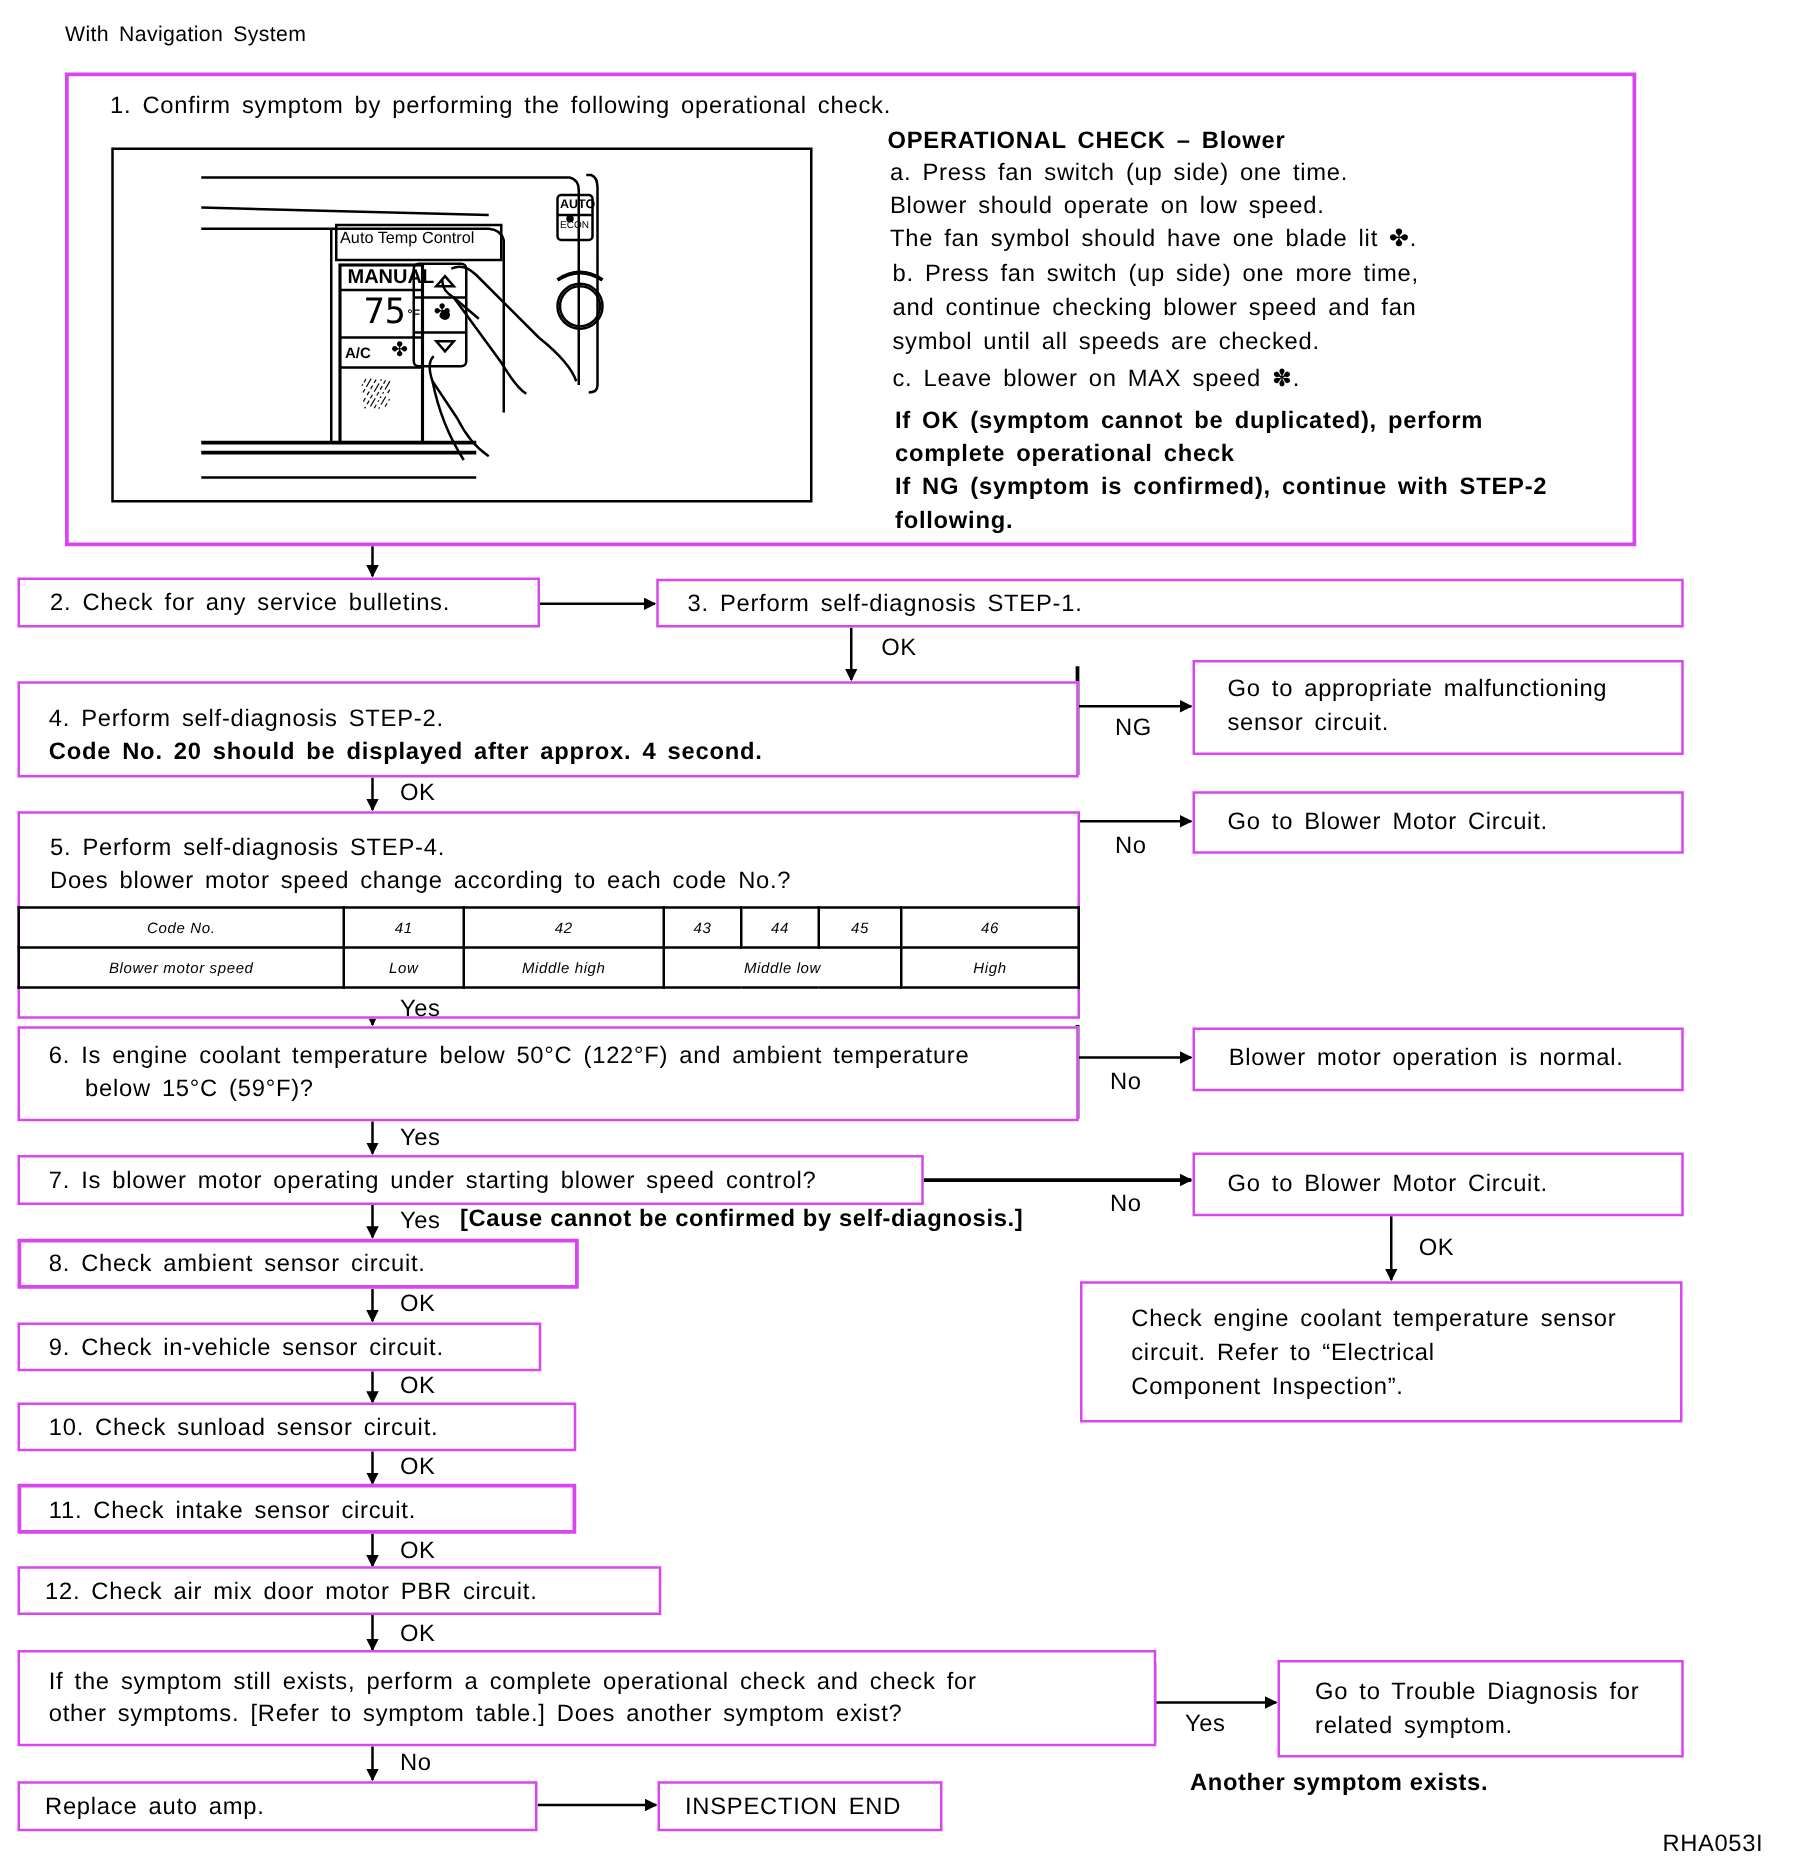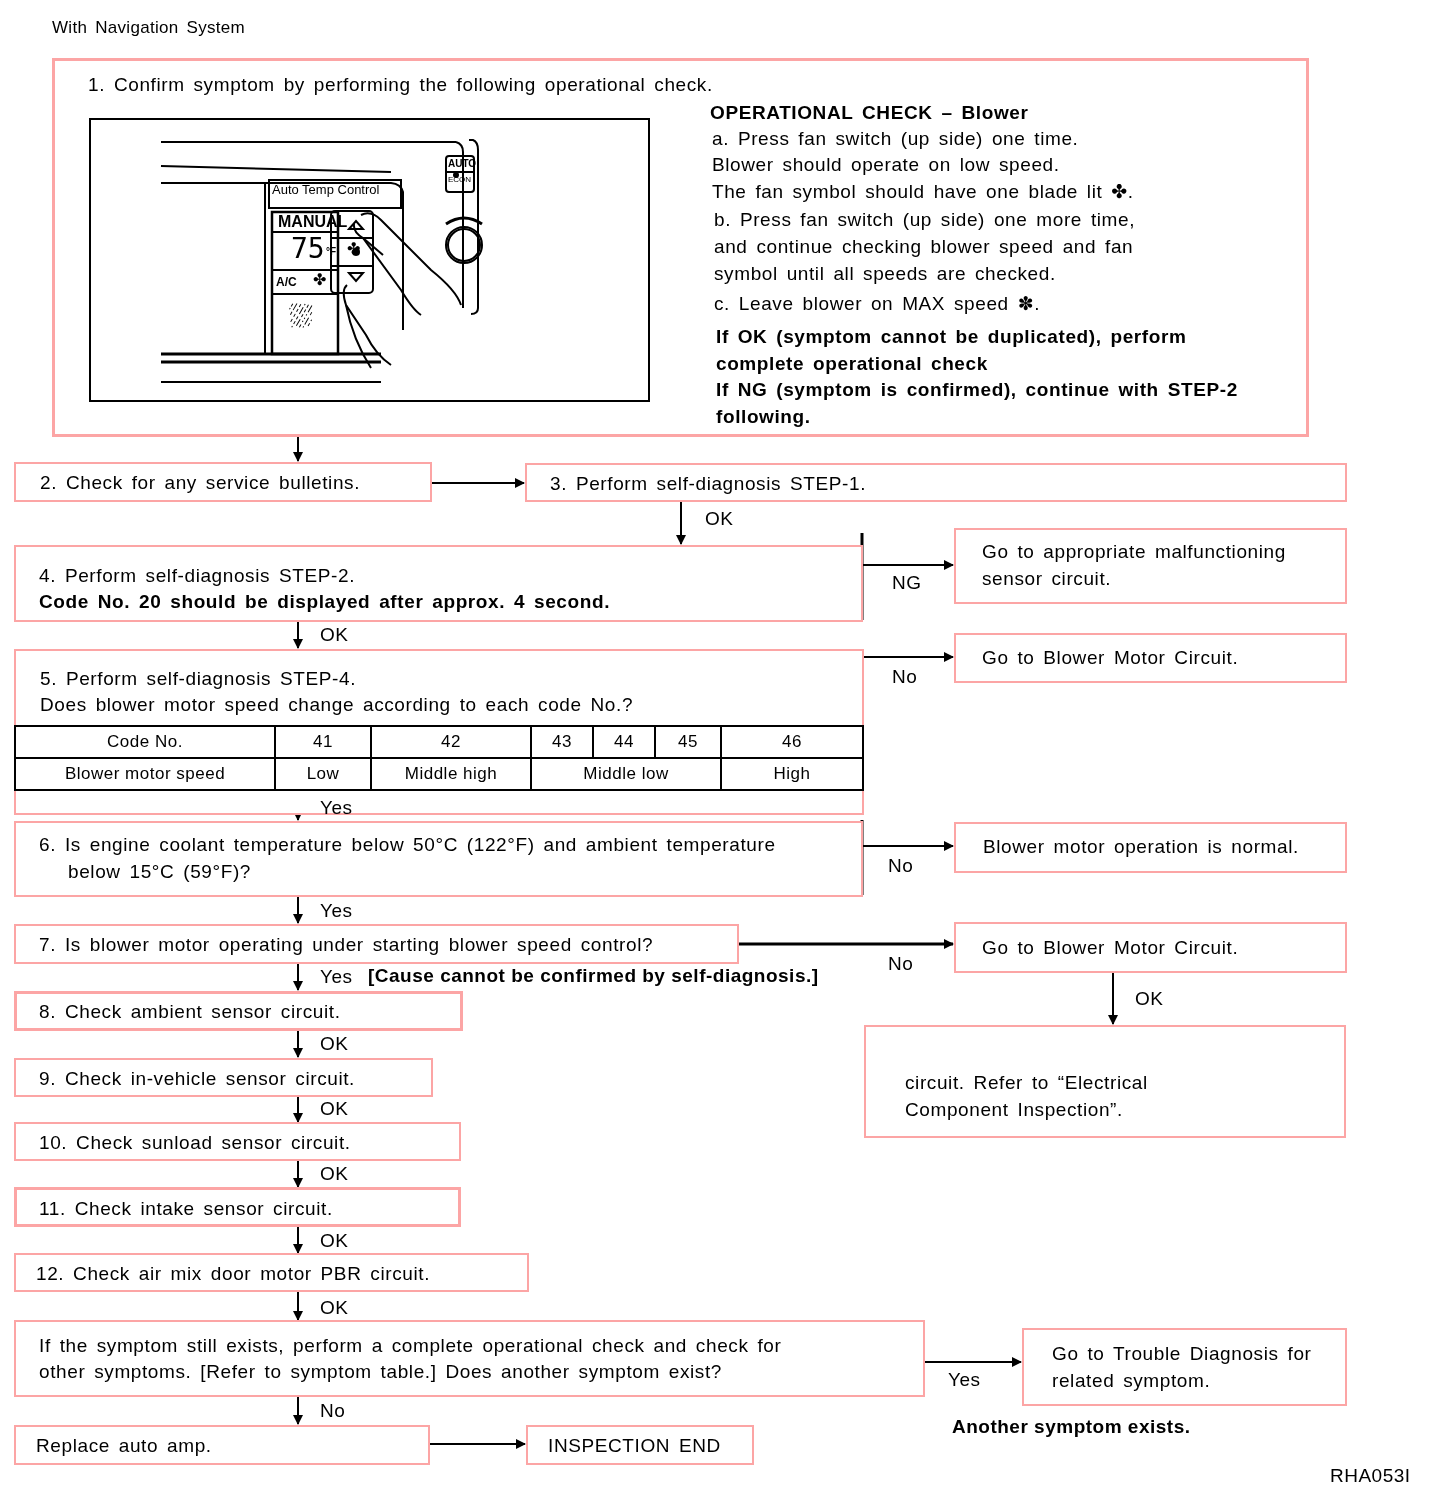--- a/index.html
+++ b/index.html
@@ -1,23 +1,23 @@
 <!DOCTYPE html>
 <html><head>
 <meta charset="utf-8">
 <style>
   html, body { margin:0; padding:0; background:#fff; }
   body { width:1440px; height:1500px; position:relative; font-family:"Liberation Sans", sans-serif; color:#000; overflow:hidden; }
   .abs { position:absolute; }
-  .box { position:absolute; border:2px solid #fca5a5; box-sizing:border-box; background:#fff; }
+  .box { position:absolute; border:2px solid #d946ef; box-sizing:border-box; background:#fff; }
   .txt { font-size:19px; letter-spacing:0.6px; word-spacing:3px; line-height:27px; }
   .bold { font-weight:bold; }
   .lbl { position:absolute; font-size:19px; letter-spacing:0.5px; }
   svg.lines { position:absolute; left:0; top:0; pointer-events:none; }
-  table.codes { position:absolute; border-collapse:collapse; font-size:17px; letter-spacing:0.5px; }
+  table.codes { position:absolute; border-collapse:collapse; font-size:12px; letter-spacing:0.5px;font-style:italic; }
   table.codes td { border:2px solid #000; text-align:center; height:30px; padding:0; }
 </style>
 </head>
 <body>
 
 <div class="abs txt" style="left:52px;top:14px;font-size:17px;letter-spacing:0.3px;">With Navigation System</div>
 
 <svg class="lines" width="1440" height="1500">
   <defs>
     <marker id="ah" markerWidth="10" markerHeight="10" refX="9" refY="5" orient="auto" markerUnits="userSpaceOnUse">
@@ -204,20 +204,21 @@
 </div>
 <div class="lbl" style="left:888px;top:953px;">No</div>
 <div class="box" style="left:954px;top:922px;width:393px;height:51px;">
   <div class="abs txt" style="left:26px;top:10px;">Go to Blower Motor Circuit.</div>
 </div>
 <div class="lbl" style="left:1135px;top:988px;">OK</div>
 <div class="lbl" style="left:320px;top:966px;">Yes</div>
 <div class="lbl bold" style="left:368px;top:965px;">[Cause cannot be confirmed by self-diagnosis.]</div>
 
 <div class="box" style="left:864px;top:1025px;width:482px;height:113px;">
+  <div class="abs txt" style="left:39px;top:15px;">Check engine coolant temperature sensor</div>
   <div class="abs txt" style="left:39px;top:42px;">circuit. Refer to “Electrical</div>
   <div class="abs txt" style="left:39px;top:69px;">Component Inspection”.</div>
 </div>
 
 <div class="box" style="left:14px;top:991px;width:449px;height:40px;border-width:3px;">
   <div class="abs txt" style="left:22px;top:4px;">8. Check ambient sensor circuit.</div>
 </div>
 <div class="lbl" style="left:320px;top:1033px;">OK</div>
 <div class="box" style="left:14px;top:1058px;width:419px;height:39px;padding-left:40px;">
   <div class="abs txt" style="left:23px;top:5px;">9. Check in-vehicle sensor circuit.</div>

